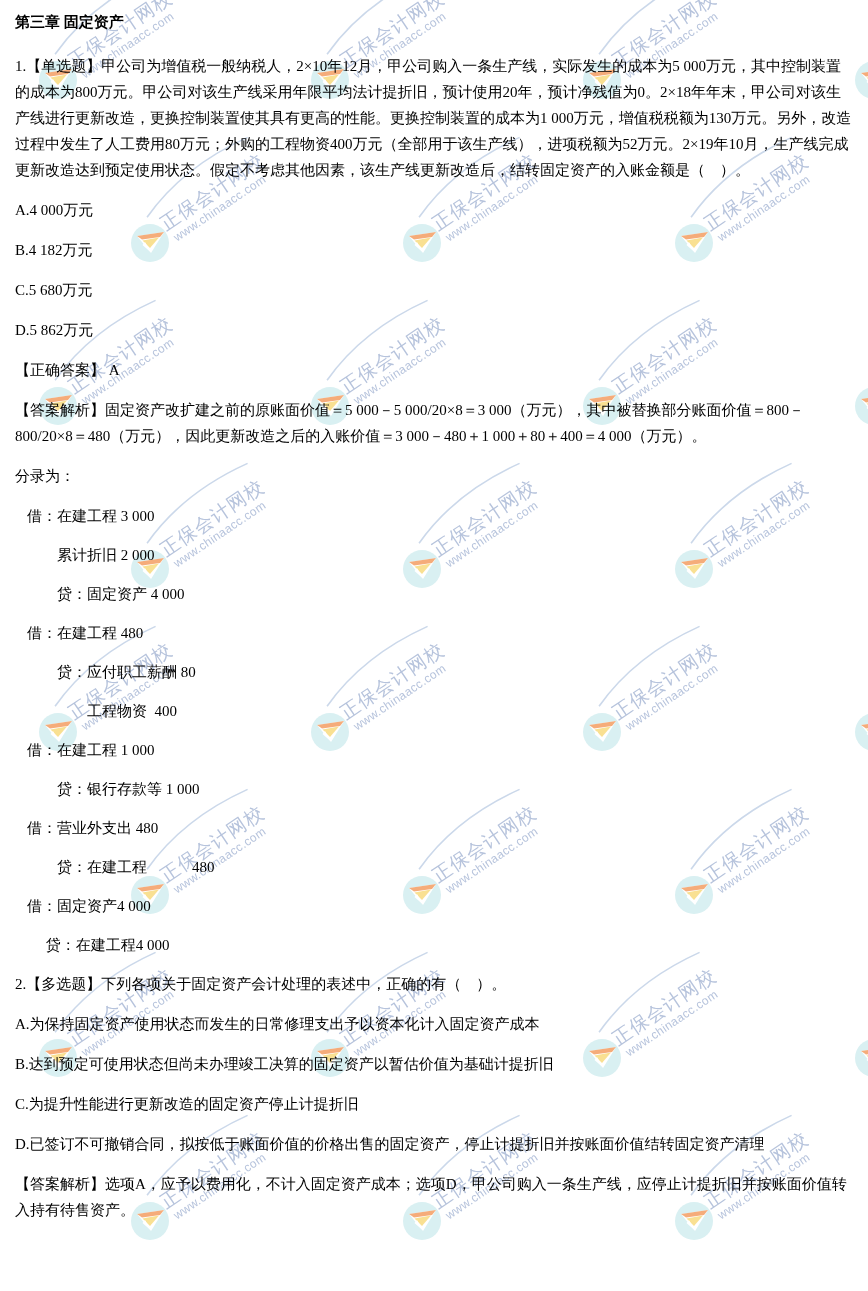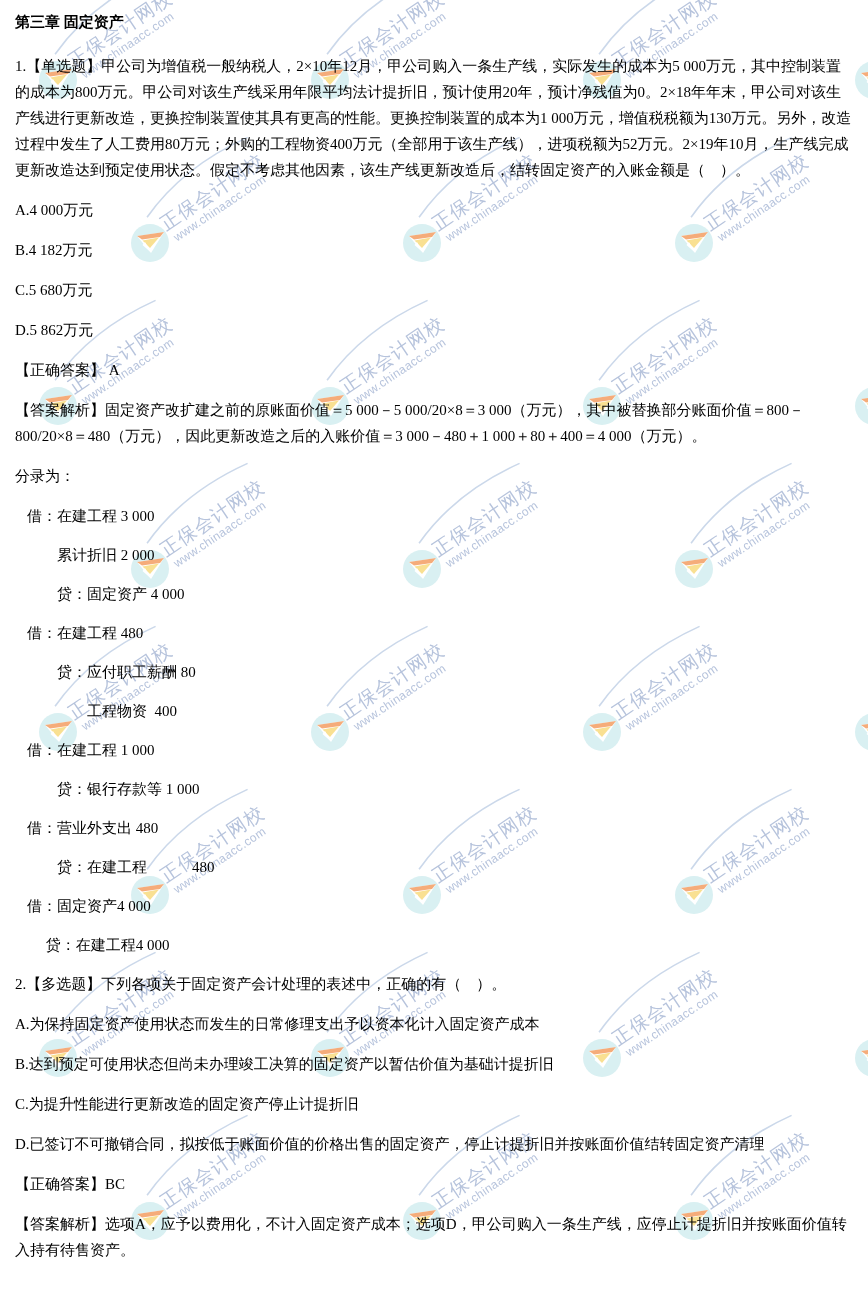--- a/index.html
+++ b/index.html
@@ -439,16 +439,15 @@
       <p class="blk journal">　　贷：银行存款等 1 000</p>
       <p class="blk journal">借：营业外支出 480</p>
       <p class="blk journal">　　贷：在建工程　　　480</p>
       <p class="blk journal">借：固定资产4 000</p>
       <p class="blk journal">　 贷：在建工程4 000</p>
       <p class="blk para">2.【多选题】下列各项关于固定资产会计处理的表述中，正确的有（　）。</p>
       <p class="blk para">A.为保持固定资产使用状态而发生的日常修理支出予以资本化计入固定资产成本</p>
       <p class="blk para">B.达到预定可使用状态但尚未办理竣工决算的固定资产以暂估价值为基础计提折旧</p>
       <p class="blk para">C.为提升性能进行更新改造的固定资产停止计提折旧</p>
       <p class="blk para">D.已签订不可撤销合同，拟按低于账面价值的价格出售的固定资产，停止计提折旧并按账面价值结转固定资产清理</p>
-      <p class="blk para">【正确答案】BC</p>
       <p class="blk para">【答案解析】选项A，应予以费用化，不计入固定资产成本；选项D，甲公司购入一条生产线，应停止计提折旧并按账面价值转入持有待售资产。</p>
     </div>
 </div>
 
 </body></html>

